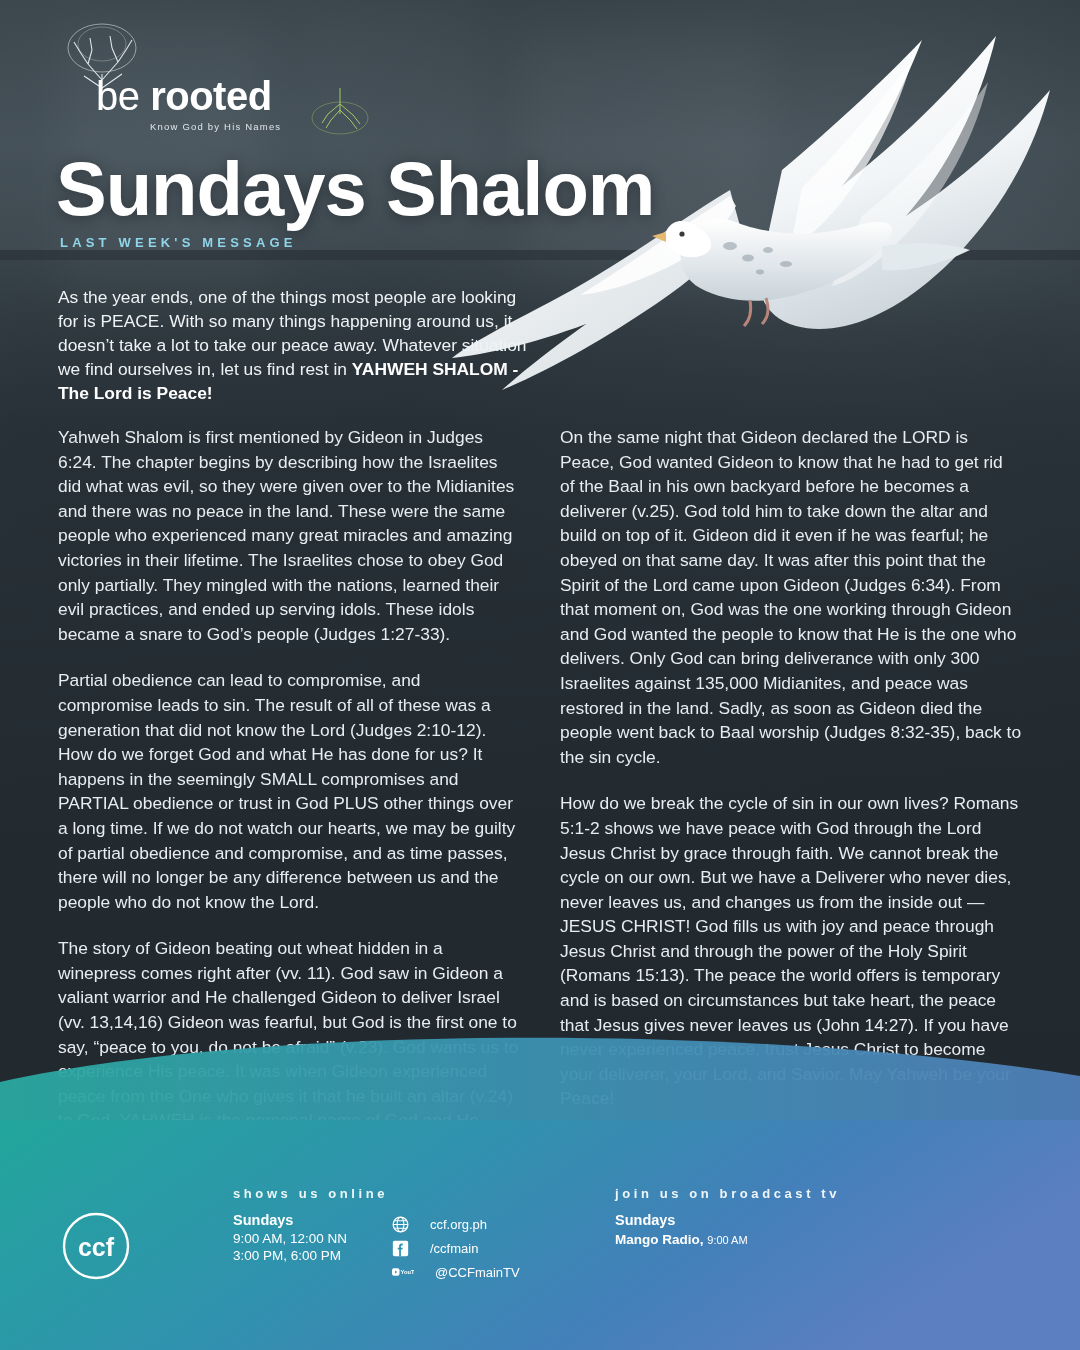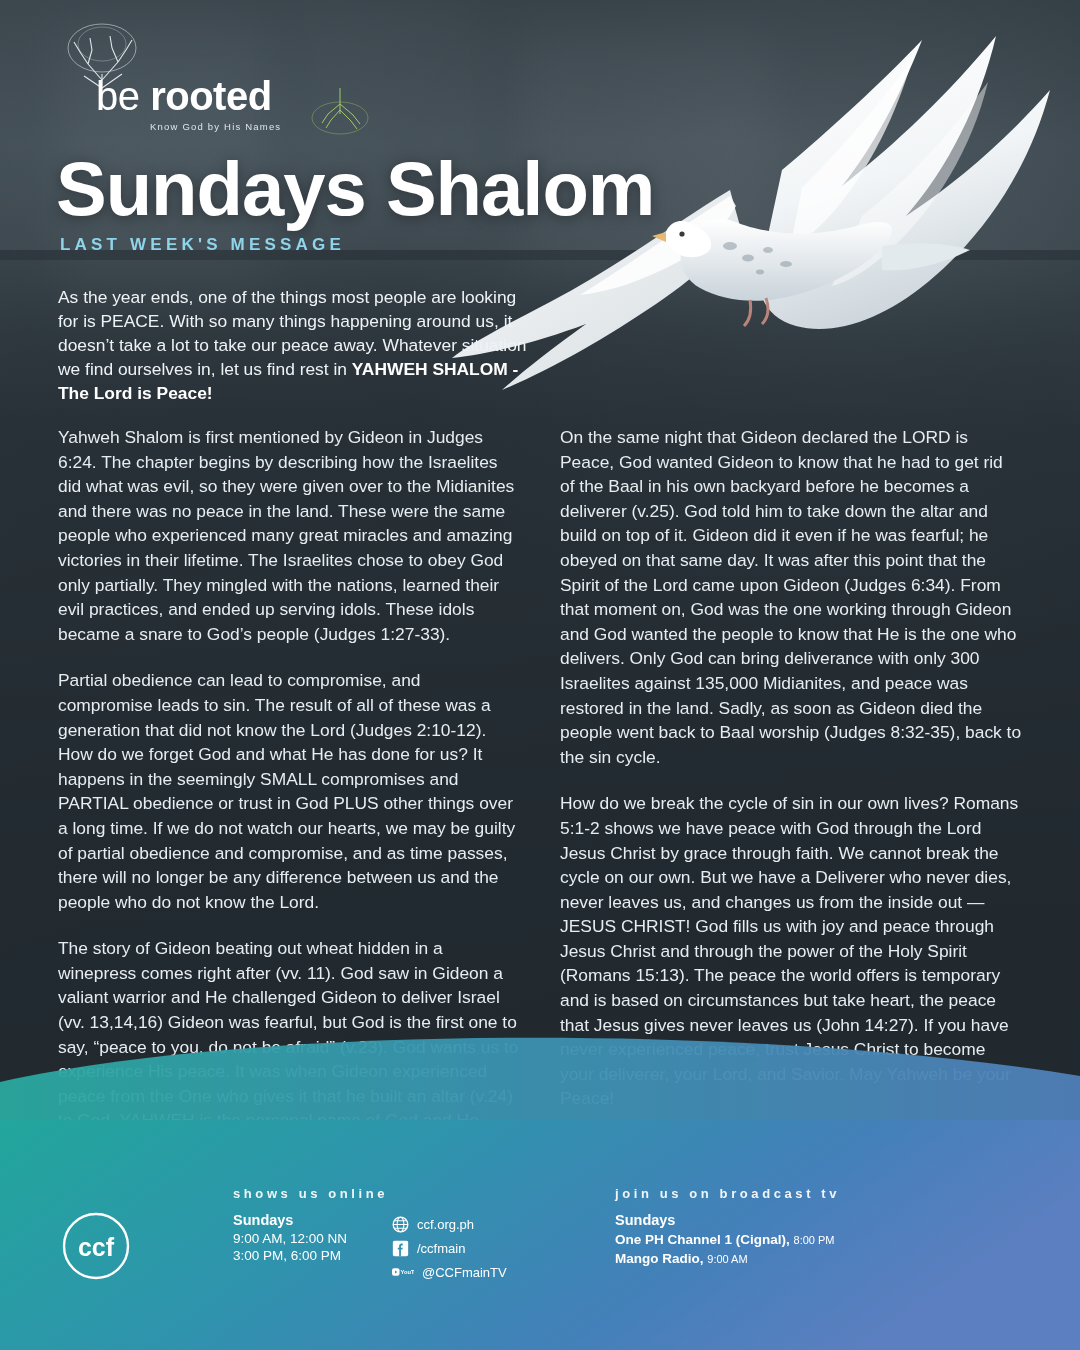--- a/index.html
+++ b/index.html
@@ -58,21 +58,21 @@
   }
 
   
   .title {
     position:absolute; left:56px; top:145px;
     font-size:76px; font-weight:700; color:#ffffff; letter-spacing:-1px;
     text-shadow:0 2px 14px rgba(0,0,0,.35);
   }
   .kicker {
     position:absolute; left:60px; top:235px;
-    font-size:17px; font-weight:700; letter-spacing:4.2px; color:#8fd4e8;
+    font-size:13px; font-weight:700; letter-spacing:4.2px; color:#8fd4e8;
   }
 
   
   .intro {
     position:absolute; left:58px; top:285px; width:470px;
     font-size:17.4px; line-height:24px; color:#eef3f6;
   }
   .intro b { font-weight:700; color:#ffffff; }
 
   .col {
@@ -96,21 +96,21 @@
   }
   .join-online { position:absolute; left:233px; top:66px; }
   .join-tv { position:absolute; left:615px; top:66px; }
 
   .fbody { font-size:13.5px; line-height:17.5px; color:#ffffff; }
   .fbody .hd { font-weight:700; font-size:14.5px; }
   .small-caps { font-size:11px; }
 
   .online-times { position:absolute; left:233px; top:92px; width:150px; }
   .online-links { position:absolute; left:392px; top:92px; width:200px; }
-  .online-links .row { display:flex; align-items:center; gap:8px; height:24px; }
+  .online-links .row { display:flex; align-items:center; gap:21px; height:24px; }
   .online-links .row span { font-size:13px; color:#ffffff; }
 
   .tv-block { position:absolute; left:615px; top:92px; width:430px; }
   .tv-block .line { margin-bottom:1px; }
 
   .ico { width:17px; height:17px; flex:0 0 17px; display:block; }
   .yt-ico { width:22px; height:16px; flex:0 0 22px; }
 
   
   .diag { position:absolute; left:0; bottom:230px; width:1080px; height:90px; }
@@ -279,22 +279,18 @@
           <path d="M6 6 L10.6 9 L6 12 Z" fill="#3a93b0"></path>
           <text x="17" y="13.6" font-family="Liberation Sans, sans-serif" font-size="11.5" font-weight="700" fill="#ffffff">YouTube</text>
         </svg>
         <span>@CCFmainTV</span>
       </div>
     </div>
 
     <div class="fbody tv-block">
       <div class="hd line">Sundays</div>
       <div class="line">
-        <b>One PH Channel 1 (Cignal),</b>
-        <span class="small-caps">8:00 PM</span>
-      </div>
-      <div class="line">
         <b>Mango Radio,</b>
         <span class="small-caps">9:00 AM</span>
       </div>
     </div>
   </div>
 </div>
 
 </body></html>

